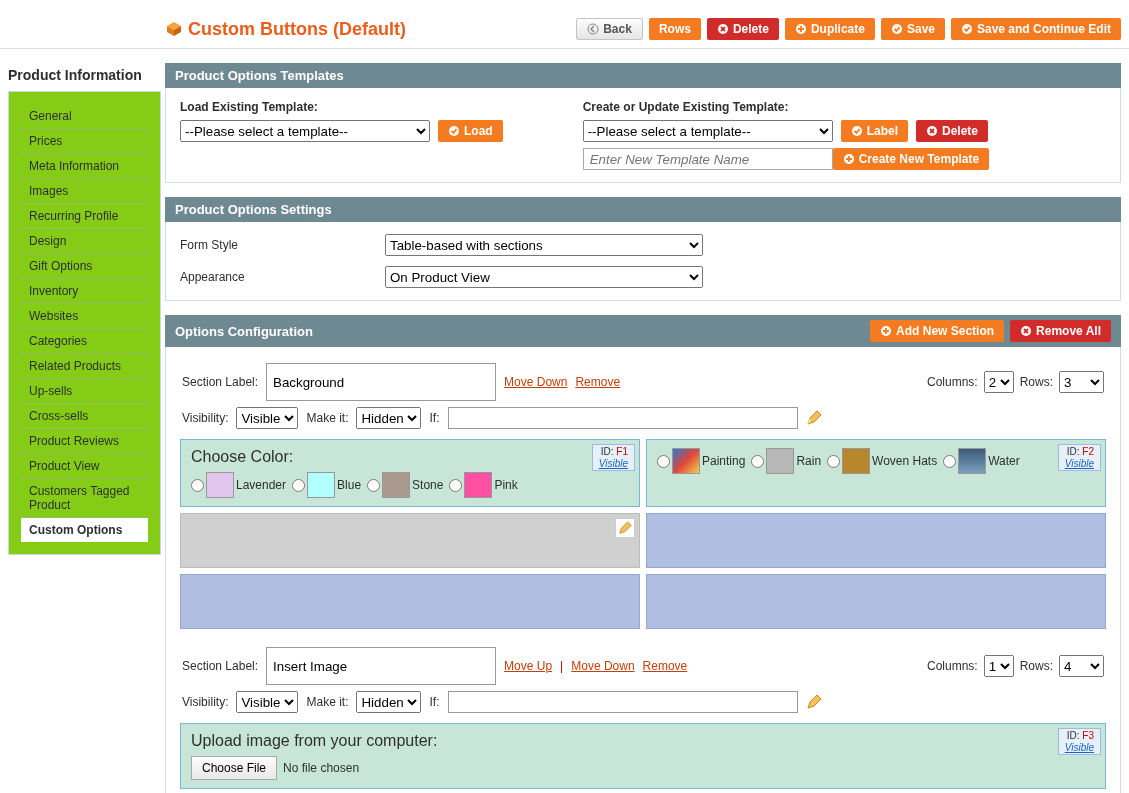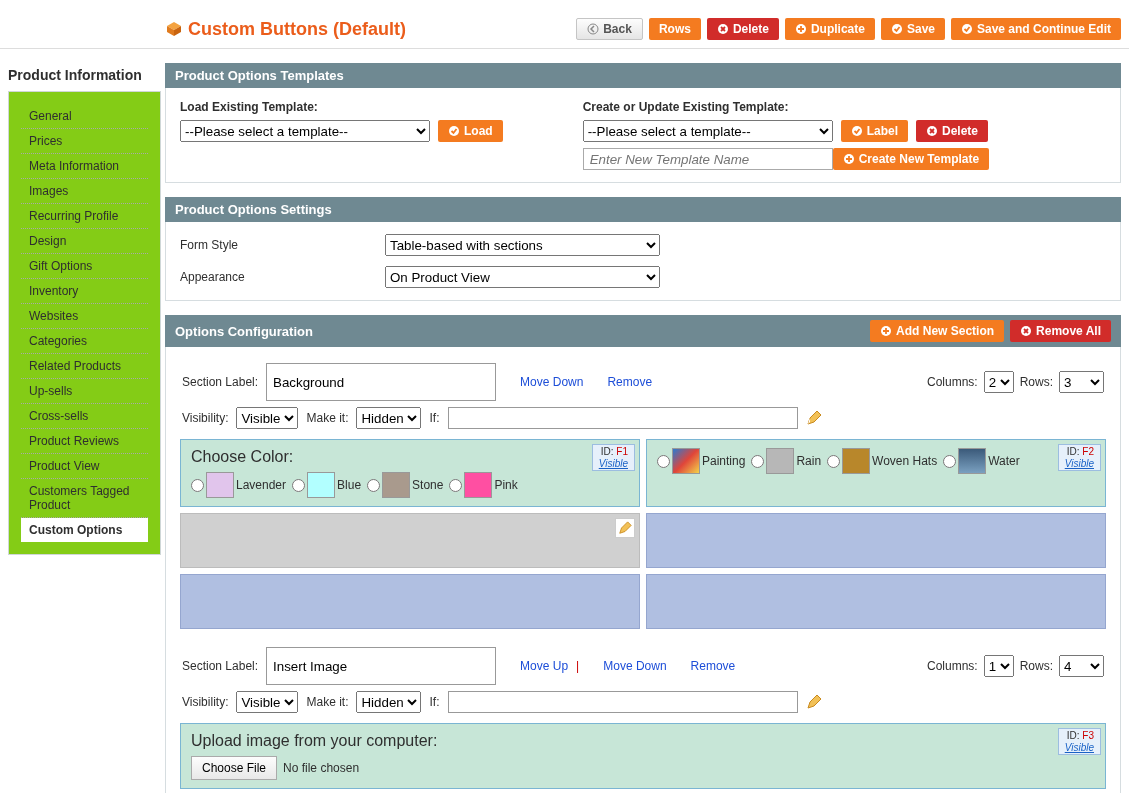--- a/index.html
+++ b/index.html
@@ -115,21 +115,21 @@
   }
   .form-row {
     display: flex;
     align-items: center;
     margin-bottom: 10px;
   }
   .form-row label.fl {
     width: 205px;
   }
   select.wide {
-    width: 275px;
+    width: 318px;
     height: 22px;
   }
   .tpl-row {
     display: flex;
     gap: 80px;
   }
   .tpl-col label.blk {
     font-weight: bold;
     display: block;
     margin-bottom: 6px;
@@ -147,21 +147,21 @@
   .section-ctrl {
     display: flex;
     align-items: center;
     gap: 8px;
     margin: 12px 0 0 0;
     padding: 0 2px;
   }
   .section-ctrl input.section-label {
     width: 230px; height: 32px; padding: 18px 6px; border:1px solid #999;
   }
-  .lnk { color: #1d4ed8; cursor: pointer; margin-left: 16px; }
+  .lnk { color: #c2410c; text-decoration: underline; cursor: pointer; }
   .right-ctrl {
     margin-left: auto;
     display: flex;
     align-items: center;
     gap: 6px;
   }
   select.sm { height: 22px; }
   .sub-ctrl {
     display: flex;
     align-items: center;

